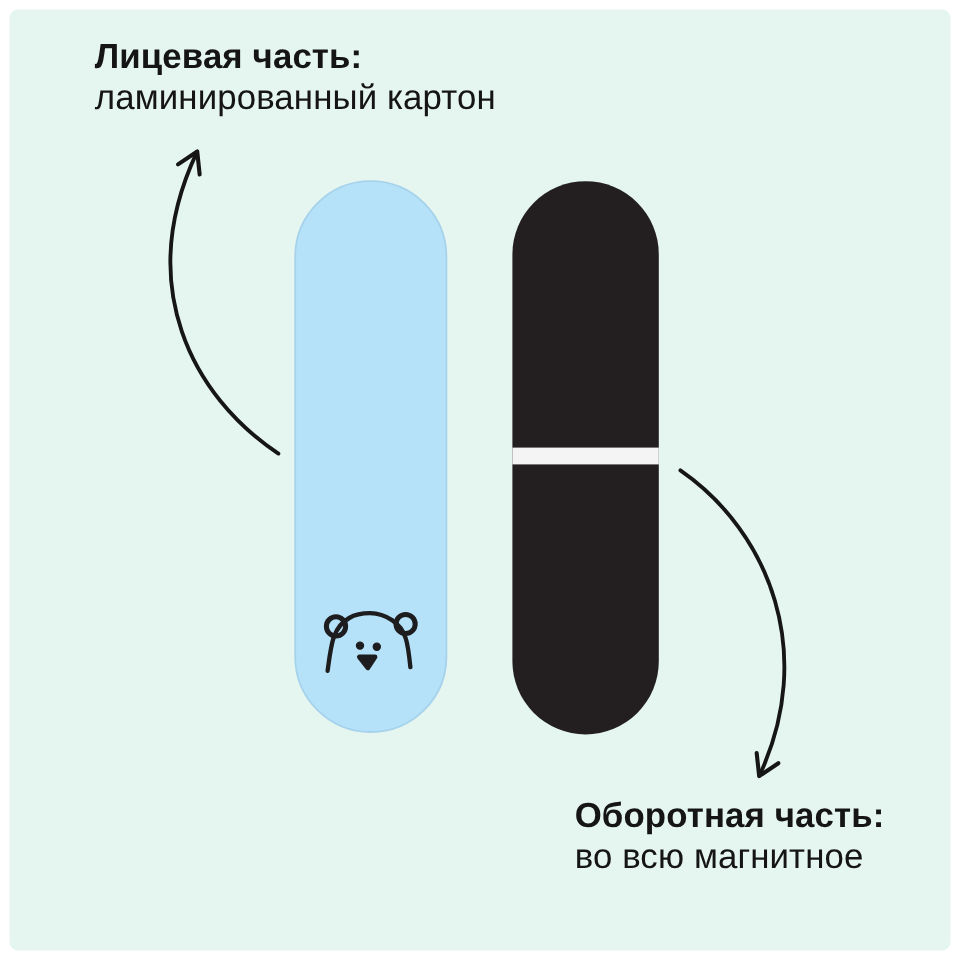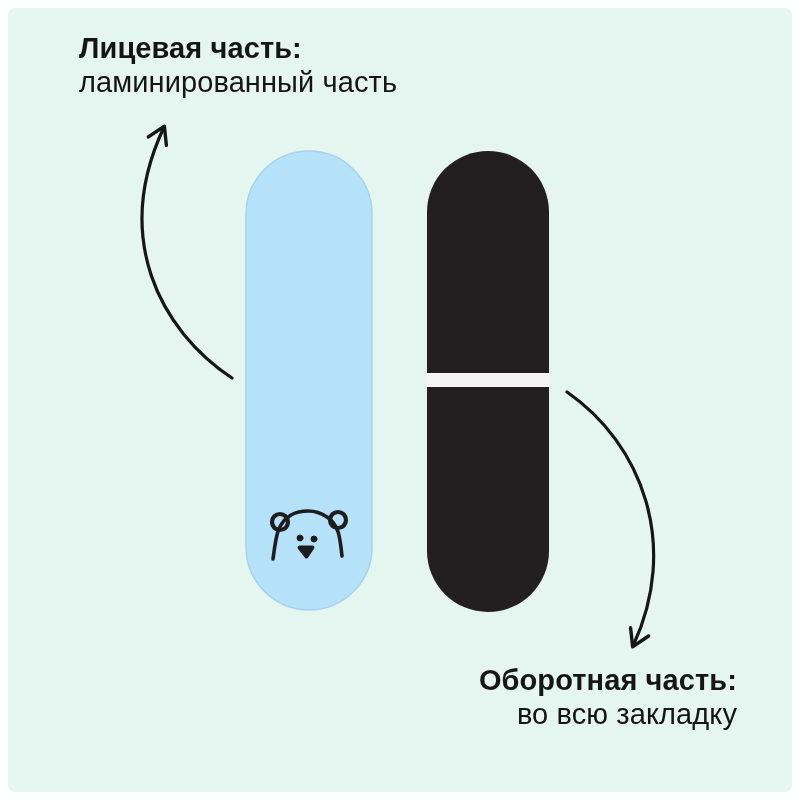--- a/index.html
+++ b/index.html
@@ -37,21 +37,21 @@
   }
   .label-front {
     left: 67px;
     top: 31px;
     text-align: left;
     margin-left: 12px;
   }
   .label-back {
     right: 63px;
     top: 663px;
-    text-align: right;
+    text-align: left;
   }
 </style>
 </head>
 <body>
 
 <div class="canvas">
 
   <svg class="scene-svg" viewBox="0 0 800 800">
     <defs>
       <marker id="arrowhead" viewBox="0 0 9 9" refX="6.5" refY="4.5" markerWidth="8" markerHeight="8" orient="auto">
@@ -75,21 +75,21 @@
 
     <rect x="427" y="151" width="122" height="461" rx="61" fill="#231f20"></rect>
     <rect x="427" y="373" width="122" height="14" fill="#f4f4f4"></rect>
 
     <path d="M232,378 C160,330 112,238 164,127" fill="none" stroke-width="3.2" stroke-linecap="round" marker-end="url(#arrowhead)" stroke="#161616"></path>
     <path d="M567,392 C642,444 680,545 633,646" fill="none" stroke-width="3.2" stroke-linecap="round" marker-end="url(#arrowhead)" stroke="#161616"></path>
   </svg>
 
   <div class="label label-front">
     <div class="title">Лицевая часть:</div>
-    <div class="desc">ламинированный часть</div>
+    <div class="desc">ламинированный картон</div>
   </div>
 
   <div class="label label-back">
     <div class="title">Оборотная часть:</div>
-    <div class="desc">во всю закладку</div>
+    <div class="desc">во всю магнитное</div>
   </div>
 
 </div>
 
 </body></html>

